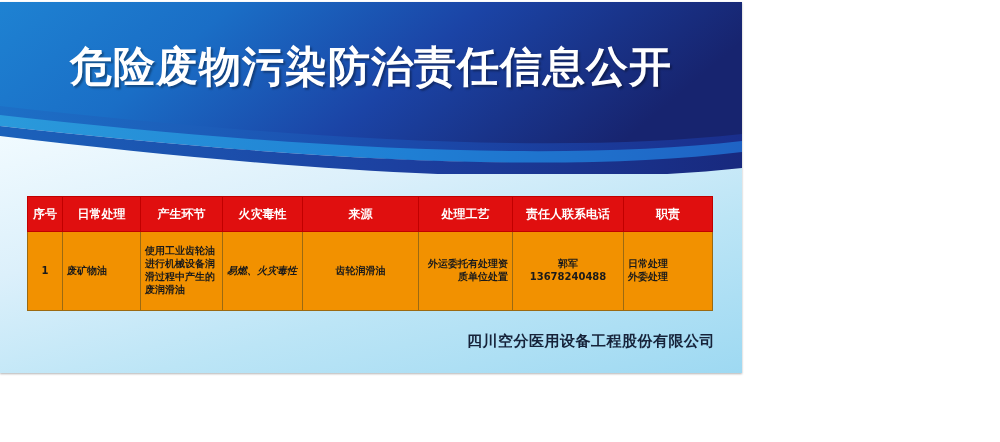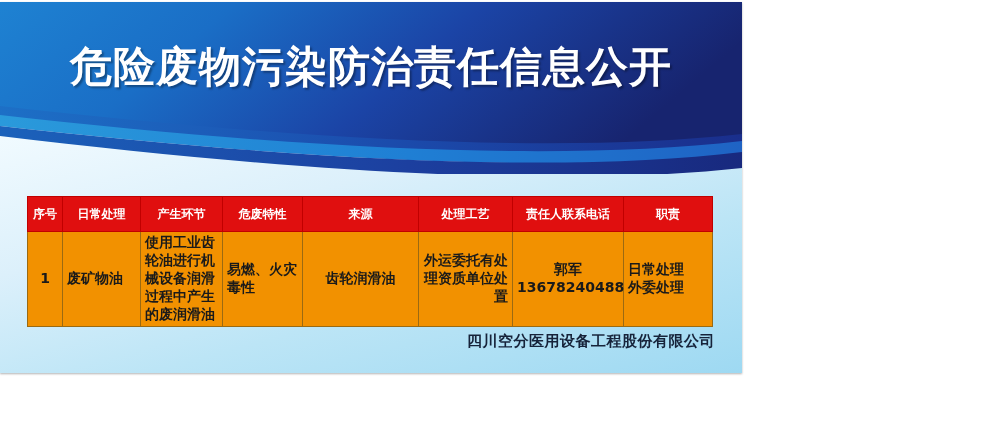--- a/index.html
+++ b/index.html
@@ -72,32 +72,32 @@
     padding: 0 2px;
     text-align: center;
     vertical-align: middle;
     border: 1px solid #c10000;
     letter-spacing: 0px;
     white-space: nowrap;
   }
   #waste-table td {
     background: #f29100;
     color: #1a1a1a;
-    font-size: 14px;
+    font-size: 10px;
     font-weight: bold;
     height: 74px;
     padding: 2px 4px;
     vertical-align: middle;
     border: 1px solid #9b6a12;
     line-height: 1.28;
   }
   td.c-num      { text-align: center; }
   td.c-cat      { }
   td.c-stage    { text-align: left;   line-height: 1.22; padding-left: 5px; }
-  td.c-char     { text-align: left;   padding-left: 5px; }
+  td.c-char     { text-align: left;   padding-left: 5px; font-style: italic; }
   td.c-src      { text-align: center; }
   td.c-proc     { text-align: right;   padding-left: 6px; }
   td.c-contact  { text-align: center; white-space: pre-line; }
   td.c-duty     { text-align: left; white-space: pre-line; }
 
   col.w1 { width: 35px; }
   col.w2 { width: 78px; }
   col.w3 { width: 82px; }
   col.w4 { width: 80px; }
   col.w5 { width: 116px; }
@@ -170,21 +170,21 @@
       <col class="w5">
         <col class="w6">
         <col class="w7">
         <col class="w8">
     </colgroup>
     <thead>
       <tr>
         <th>序号</th>
         <th>日常处理</th>
         <th>产生环节</th>
-        <th>危废特性</th>
+        <th>火灾毒性</th>
         <th>来源</th>
         <th>处理工艺</th>
         <th>责任人联系电话</th>
         <th>职责</th>
       </tr>
     </thead>
     <tbody>
       <tr>
         <td class="c-num">1</td>
         <td class="c-cat">废矿物油</td>

